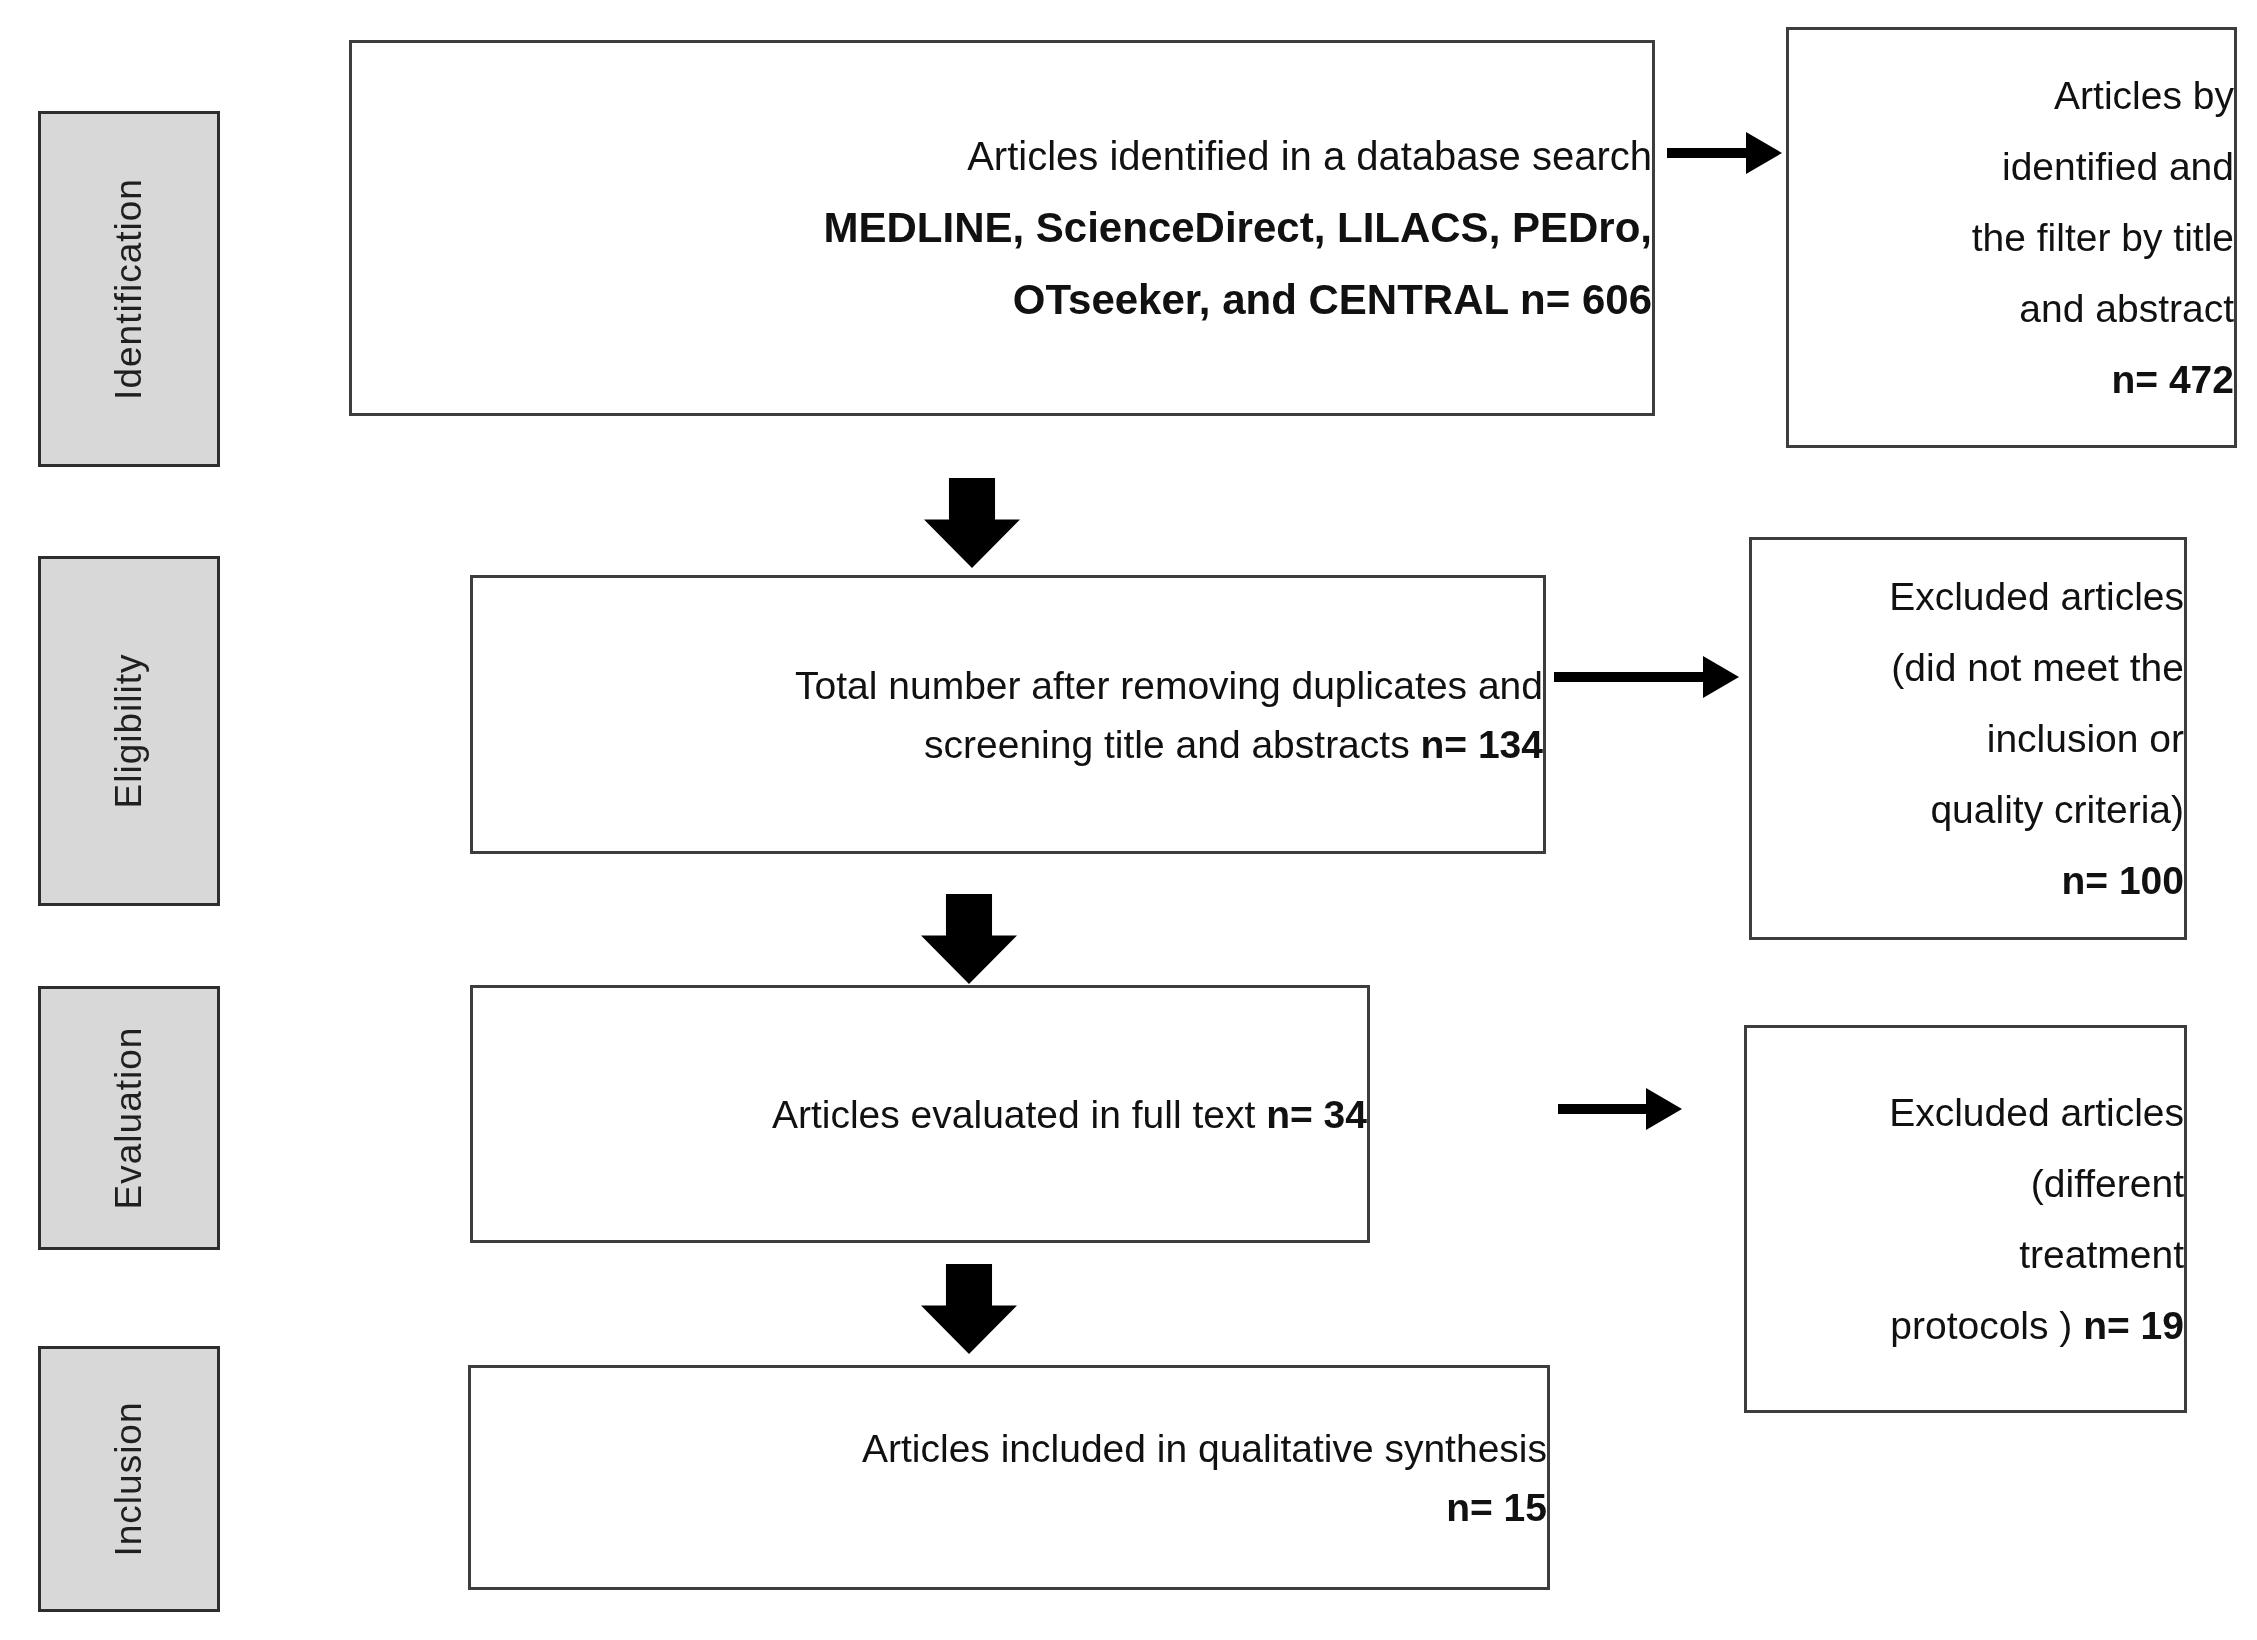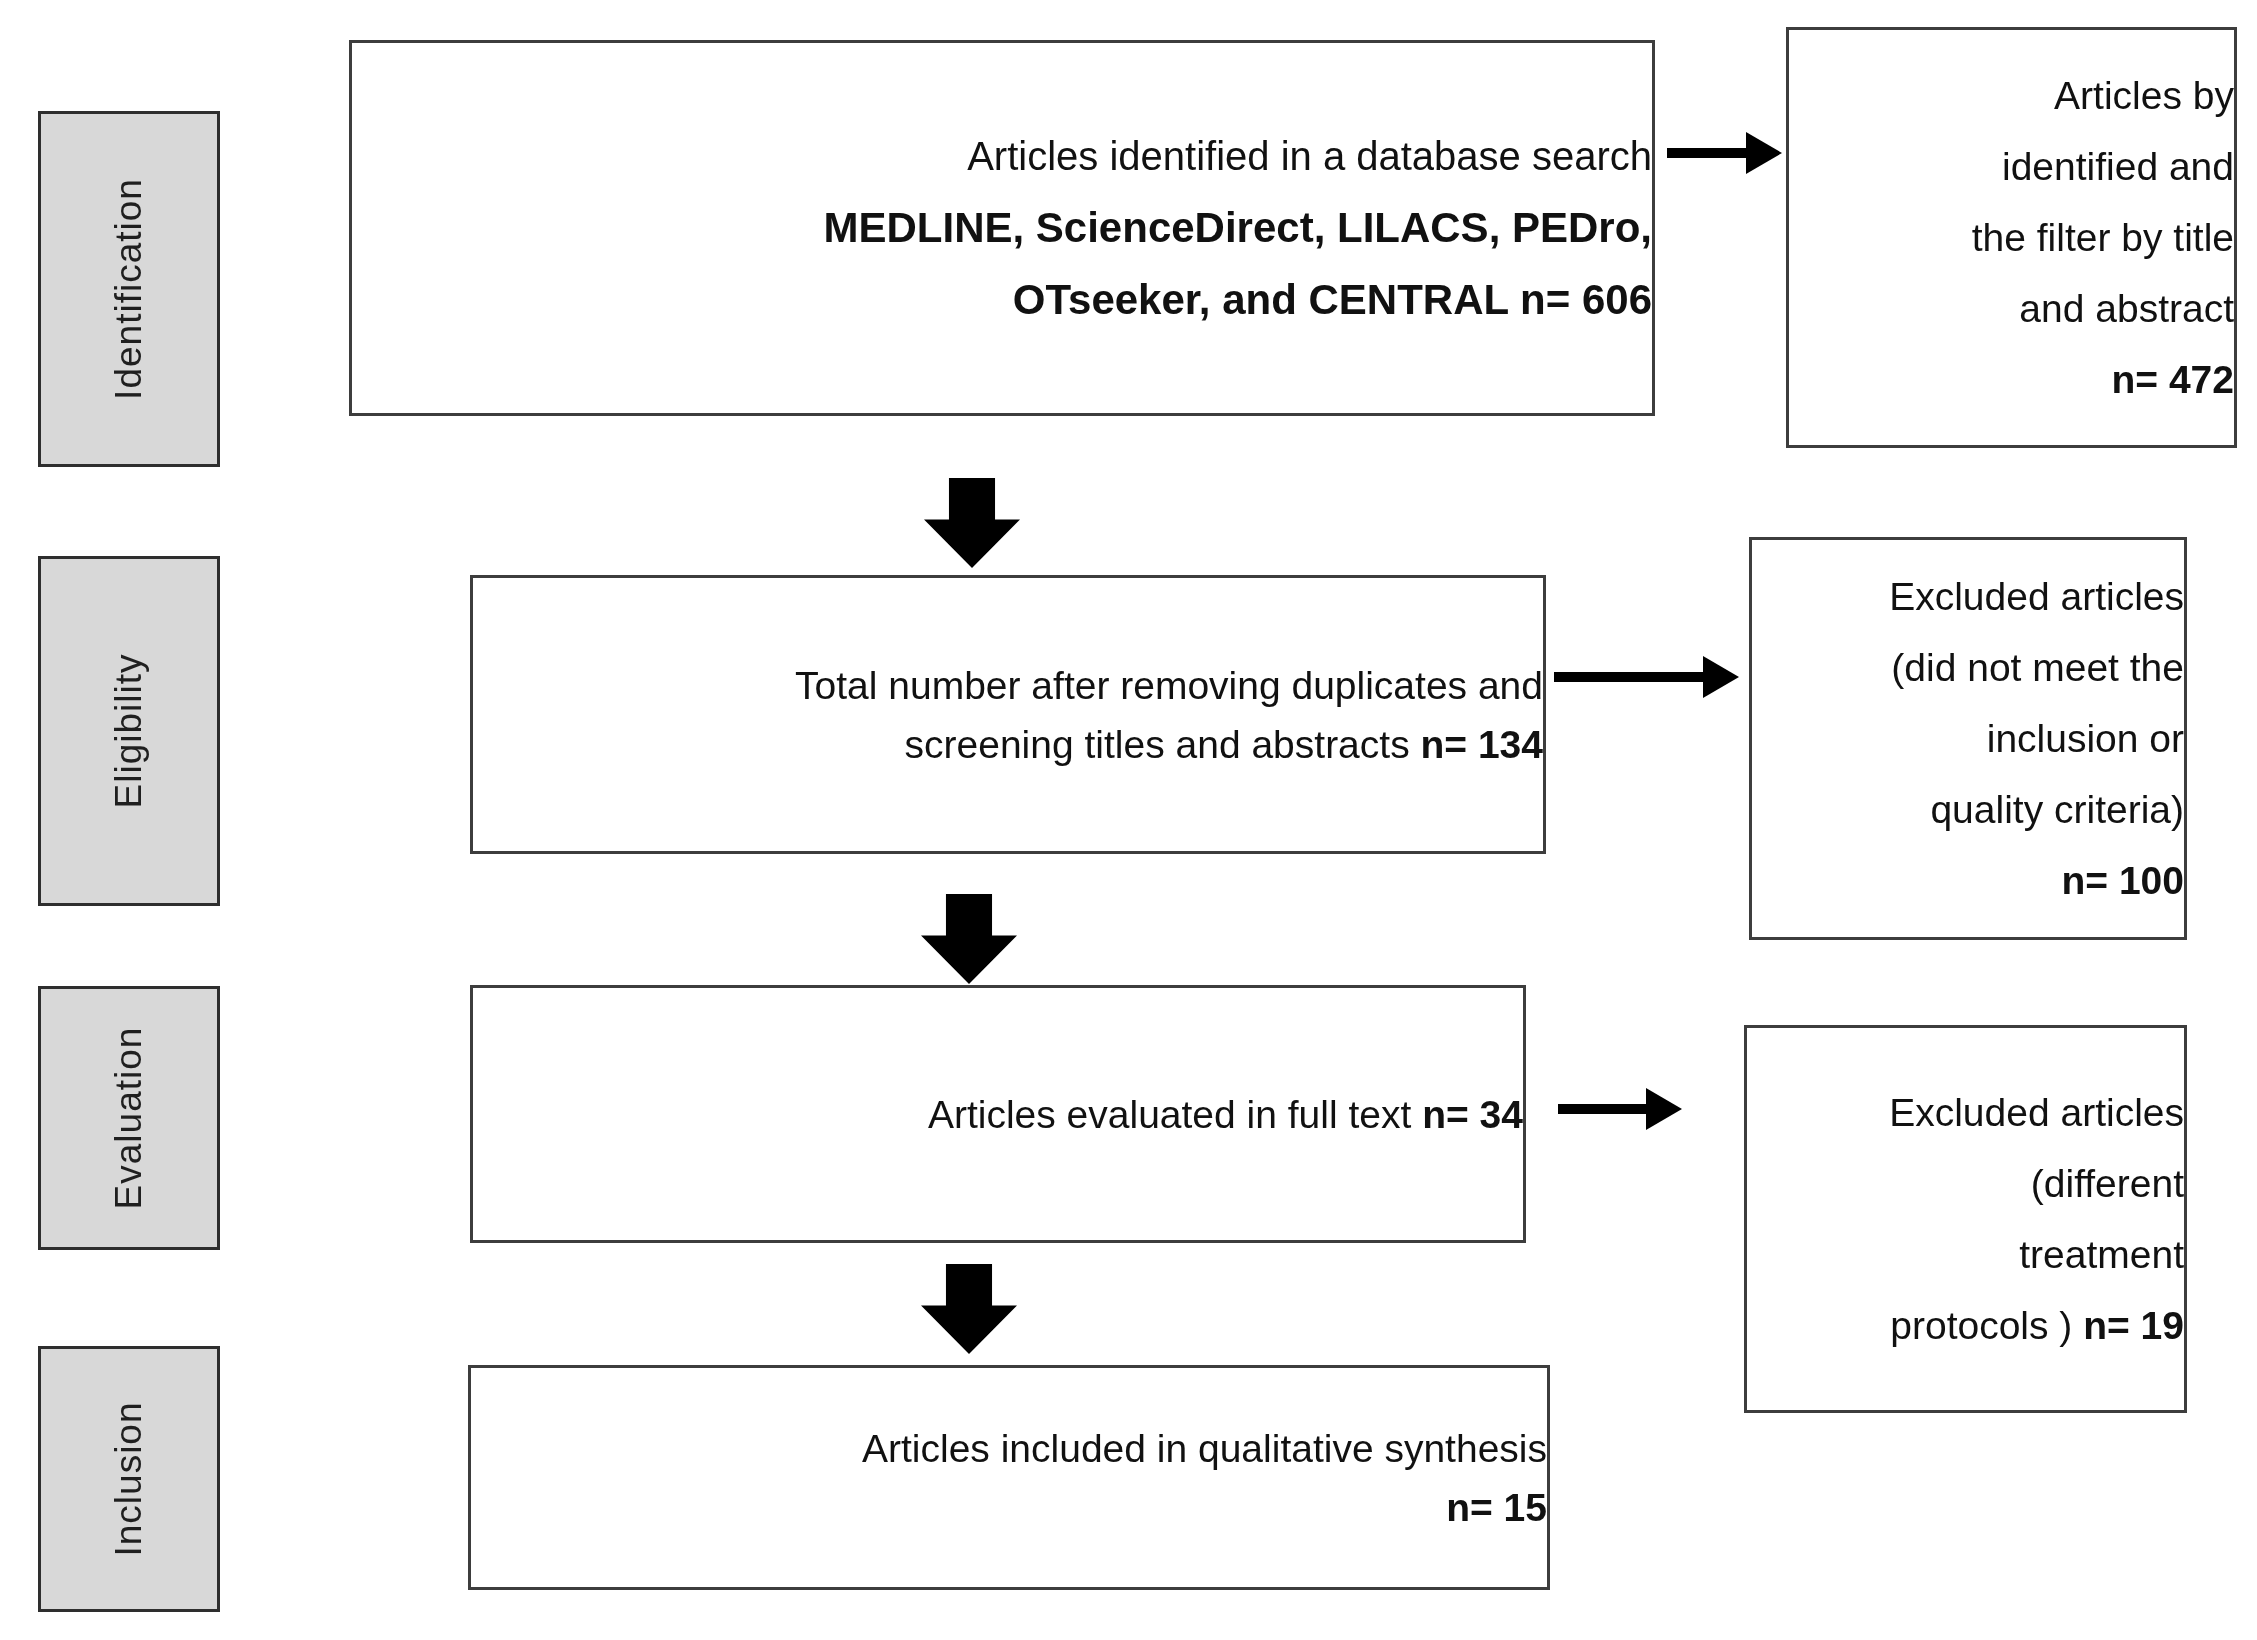--- a/index.html
+++ b/index.html
@@ -53,21 +53,21 @@
     text-align: center;
   }
   .flow-box .line { display: block; white-space: nowrap; }
   .flow-box b { font-weight: bold; }
 
   #main-box-identified { left: 349px; top: 40px;   width: 1306px; height: 376px;
                          font-size: 40px; line-height: 72px; }
   #main-box-identified b { font-size: 42px; }
   #main-box-screened   { left: 470px; top: 575px;  width: 1076px; height: 279px;
                          font-size: 39px; line-height: 59px; }
-  #main-box-evaluated  { left: 470px; top: 985px; width: 1056px; height: 258px;
+  #main-box-evaluated  { left: 470px; top: 985px; width: 900px; height: 258px;
                          font-size: 39px; line-height: 59px; padding-left: 8px; }
   #main-box-included   { left: 468px; top: 1365px; width: 1082px; height: 225px;
                          font-size: 39px; line-height: 59px; }
 
   .side-box { font-size: 39px; line-height: 71px; }
   #side-box-title-abstract { left: 1786px; top: 27px;   width: 451px; height: 421px; }
   #side-box-criteria       { left: 1749px; top: 537px;  width: 438px; height: 403px; }
   #side-box-protocols      { left: 1744px; top: 1025px; width: 443px; height: 388px; }
 
   
@@ -120,21 +120,21 @@
   </div>
 
   <div class="flow-box" id="main-box-identified">
     <span class="line"><span>Articles identified in a database search</span><b></b></span>
     <span class="line"><span></span><b>MEDLINE, ScienceDirect, LILACS, PEDro,</b></span>
     <span class="line"><span></span><b>OTseeker, and CENTRAL n= 606</b></span>
   </div>
 
   <div class="flow-box" id="main-box-screened">
     <span class="line"><span>Total number after removing duplicates and</span><b></b></span>
-    <span class="line"><span>screening titles and abstracts </span><b>n= 134</b></span>
+    <span class="line"><span>screening title and abstracts </span><b>n= 134</b></span>
   </div>
 
   <div class="flow-box" id="main-box-evaluated">
     <span class="line"><span>Articles evaluated in full text </span><b>n= 34</b></span>
   </div>
 
   <div class="flow-box" id="main-box-included">
     <span class="line"><span>Articles included in qualitative synthesis</span><b></b></span>
     <span class="line"><span></span><b>n= 15</b></span>
   </div>

